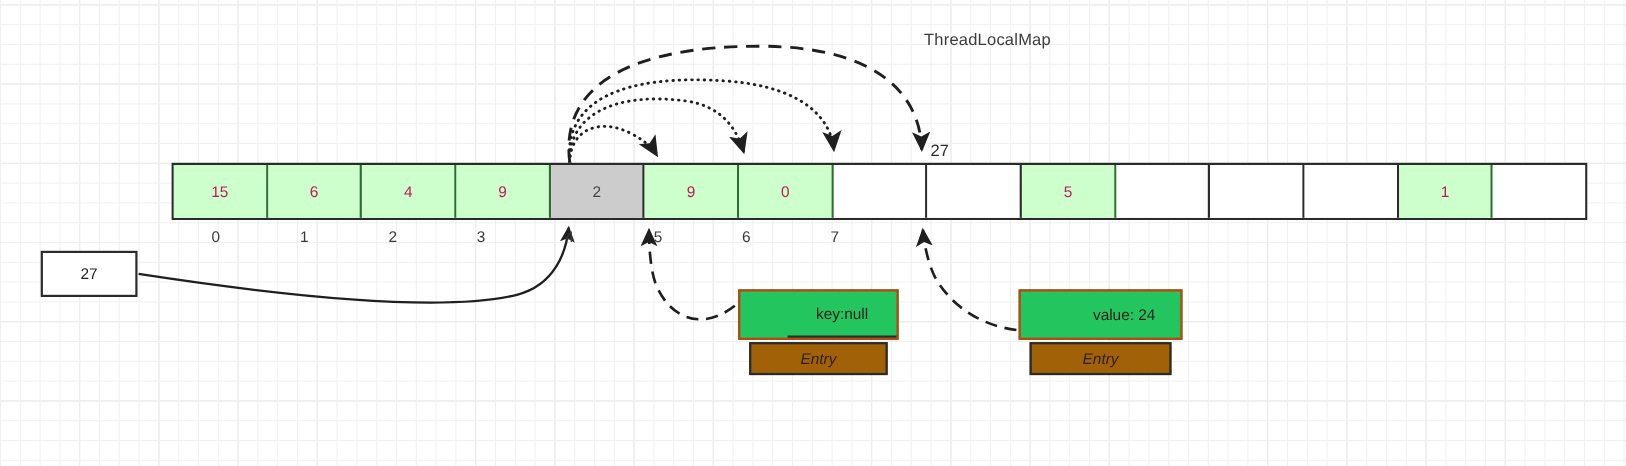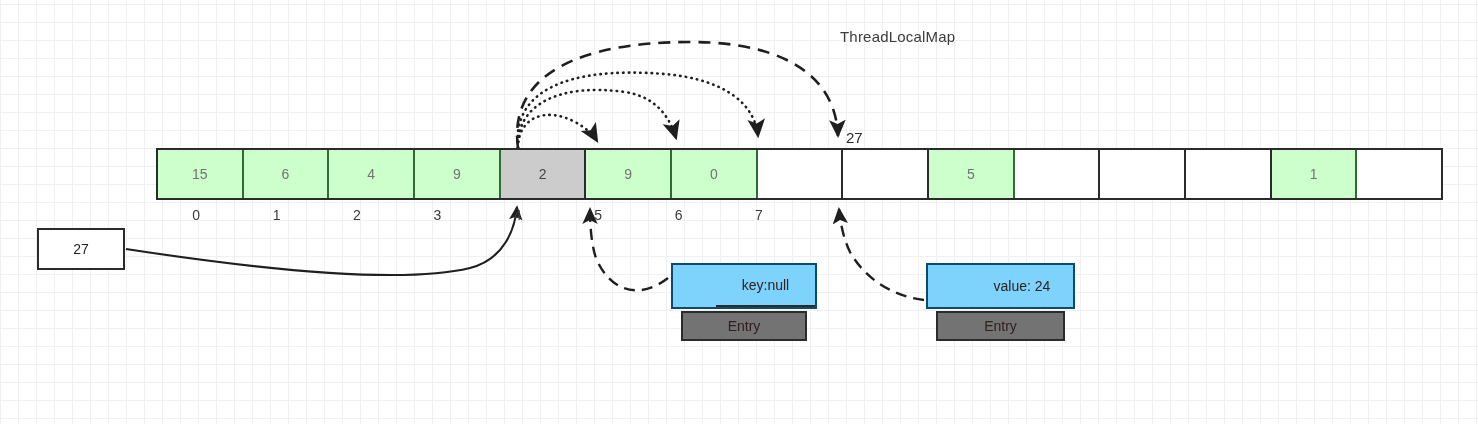--- a/index.html
+++ b/index.html
@@ -45,21 +45,21 @@
   .array-cell{
     flex:1 1 0;
     border-right:2px solid #2b2b2b;
     box-sizing:border-box;
     display:flex;align-items:center;justify-content:center;
     font-size:14px;
     background:#ffffff;
     color:#1f1f1f;
   }
   .array-cell:last-child{border-right:none;}
-  .array-cell.green{background:#ccffcc;color:#737373;border-right-color:#2f6b33;}
+  .array-cell.green{background:#ccffcc;color:#be185d;border-right-color:#2f6b33;}
   .array-cell.green + .array-cell.green{border-left:none;}
   .array-cell.grey{background:#cccccc;color:#444444;}
 
   
   #index-row{position:absolute;left:156px;top:207px;width:1287px;height:22px;z-index:4;display:flex;}
   .index-label{
     width:80.4px;
     text-align:center;
     font-size:14px;color:#3a3a3a;
   }
@@ -74,40 +74,41 @@
 
   
   #arc-label-27{
     position:absolute;left:846px;top:129px;
     font-size:15px;color:#2b2b2b;z-index:5;
   }
 
   
   .entry-group{position:absolute;z-index:4;}
   .entry-kv{
-    border:2px solid #0c4a6e;
-    background:#7dd3fc;
+    border:2px solid #c2410c;
+    background:#22c55e;
     box-sizing:border-box;
     padding-left:43px;
   }
   .entry-row{
     height:42px;
     display:flex;align-items:center;justify-content:center;
     font-size:14px;color:#30201f;
     box-sizing:border-box;
   }
   .entry-row.key-row{border-bottom:2px solid #2b2b2b;}
   .entry-tag{
     margin:2px auto 0 auto;
     height:30px;
-    background:#737373;
+    background:#a16207;
     border:2px solid #2b2b2b;
     display:flex;align-items:center;justify-content:center;
     font-size:14px;color:#30201f;
     box-sizing:border-box;
+    font-style:italic;
   }
   #entry-left{left:671px;top:263px;width:146px;}
   #entry-left .entry-tag{width:126px;}
   #entry-right{left:926px;top:263px;width:149px;}
   #entry-right .entry-tag{width:129px;}
 </style>
 </head>
 <body>
 
 <div id="grid-bg"></div>

